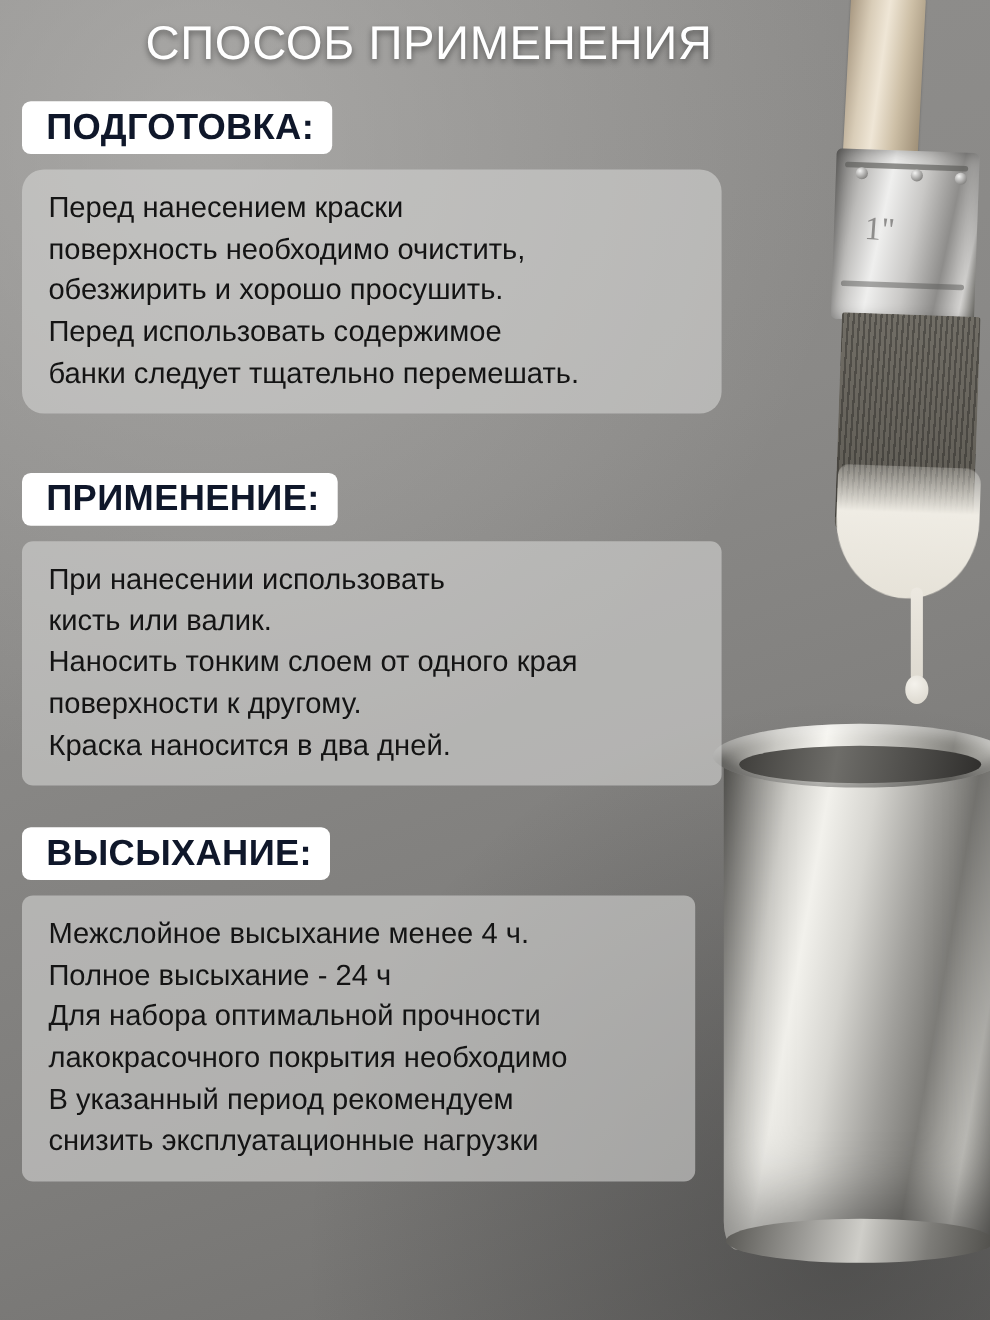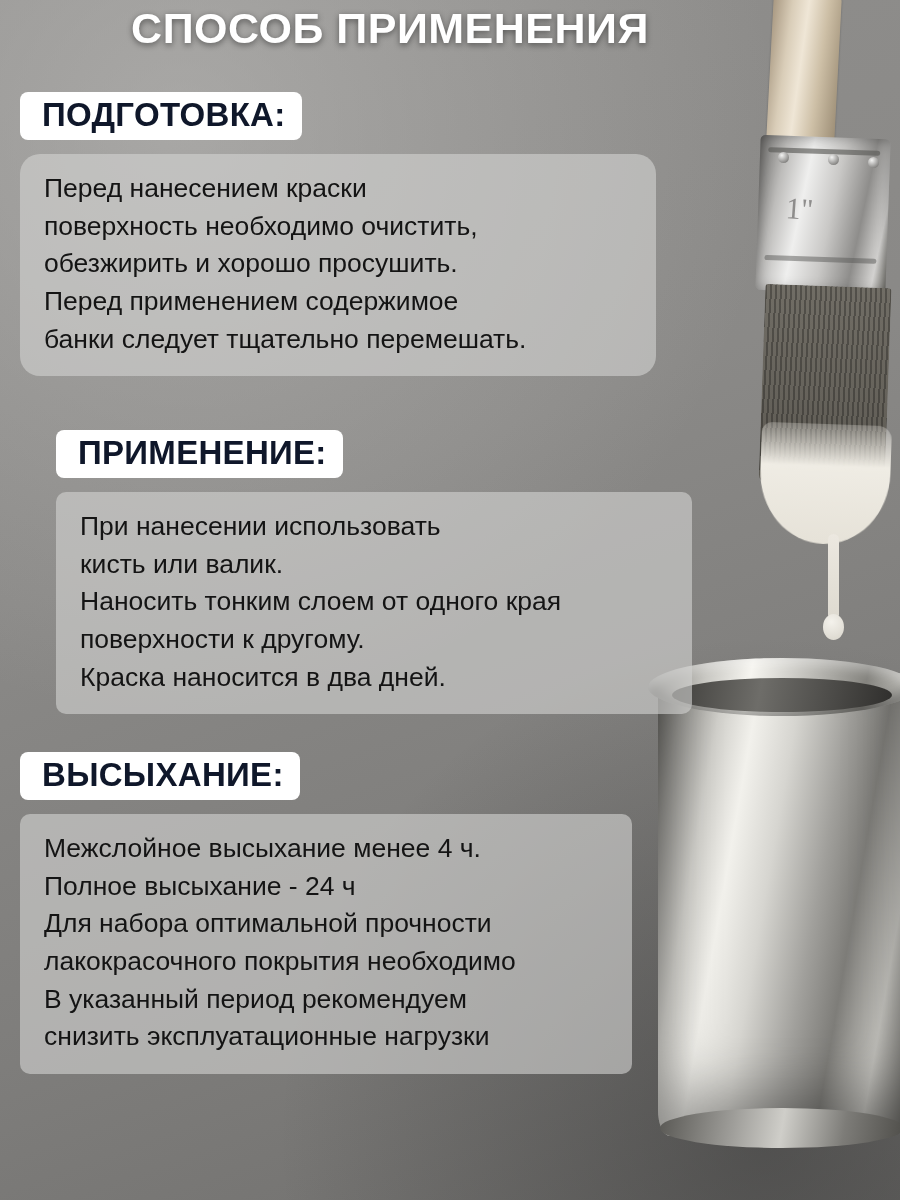--- a/index.html
+++ b/index.html
@@ -182,25 +182,25 @@
     width: 244px;
     height: 40px;
     border-radius: 50%;
     background: linear-gradient(100deg, #595854 0%, #9e9d99 30%, #cfcec9 50%, #7d7c78 75%, #4e4d49 100%);
   }
 
   
   .title {
     position: absolute;
     left: 0;
-    top: 4px;
+    top: 16px;
     width: 780px;
     text-align: center;
     font-size: 43px;
-    font-weight: bold;
+    font-weight: normal;
     color: #ffffff;
     letter-spacing: .5px;
     text-shadow: 0 2px 6px rgba(0,0,0,.45);
   }
 
   .section {
     position: absolute;
     left: 20px;
     width: 640px;
   }
@@ -225,21 +225,21 @@
   }
   .panel p {
     margin: 0;
   }
   .panel b {
     font-weight: normal;
   }
 
   #sec-prep { top: 92px; }
   #sec-prep .panel { width: 592px; border-radius: 20px; }
-  #sec-apply { top: 430px; margin-left: 36px; }
+  #sec-apply { top: 430px; }
   #sec-apply .panel { width: 592px; }
   #sec-dry { top: 752px; }
   #sec-dry .panel { width: 568px; }
 </style>
 </head>
 <body>
 
 <div id="poster">
 
   <div class="bg-vignette"></div>
@@ -265,21 +265,21 @@
   </div>
 
   <div class="title">СПОСОБ ПРИМЕНЕНИЯ</div>
 
   <div class="section" id="sec-prep">
     <div class="section-label">ПОДГОТОВКА:</div>
     <div class="panel">
       <p><span>Перед нанесением краски</span></p>
       <p><span>поверхность  необходимо </span><b>очистить,</b></p>
       <p><b>обезжирить  и  хорошо  просушить.</b></p>
-      <p><span>Перед применением содержимое</span></p>
+      <p><span>Перед использовать содержимое</span></p>
       <p><span>банки следует </span><b>тщательно перемешать.</b></p>
     </div>
   </div>
 
   <div class="section" id="sec-apply">
     <div class="section-label">ПРИМЕНЕНИЕ:</div>
     <div class="panel">
       <p><span>При нанесении использовать</span></p>
       <p><b>кисть или валик.</b></p>
       <p><span>Наносить тонким слоем от одного края</span></p>

